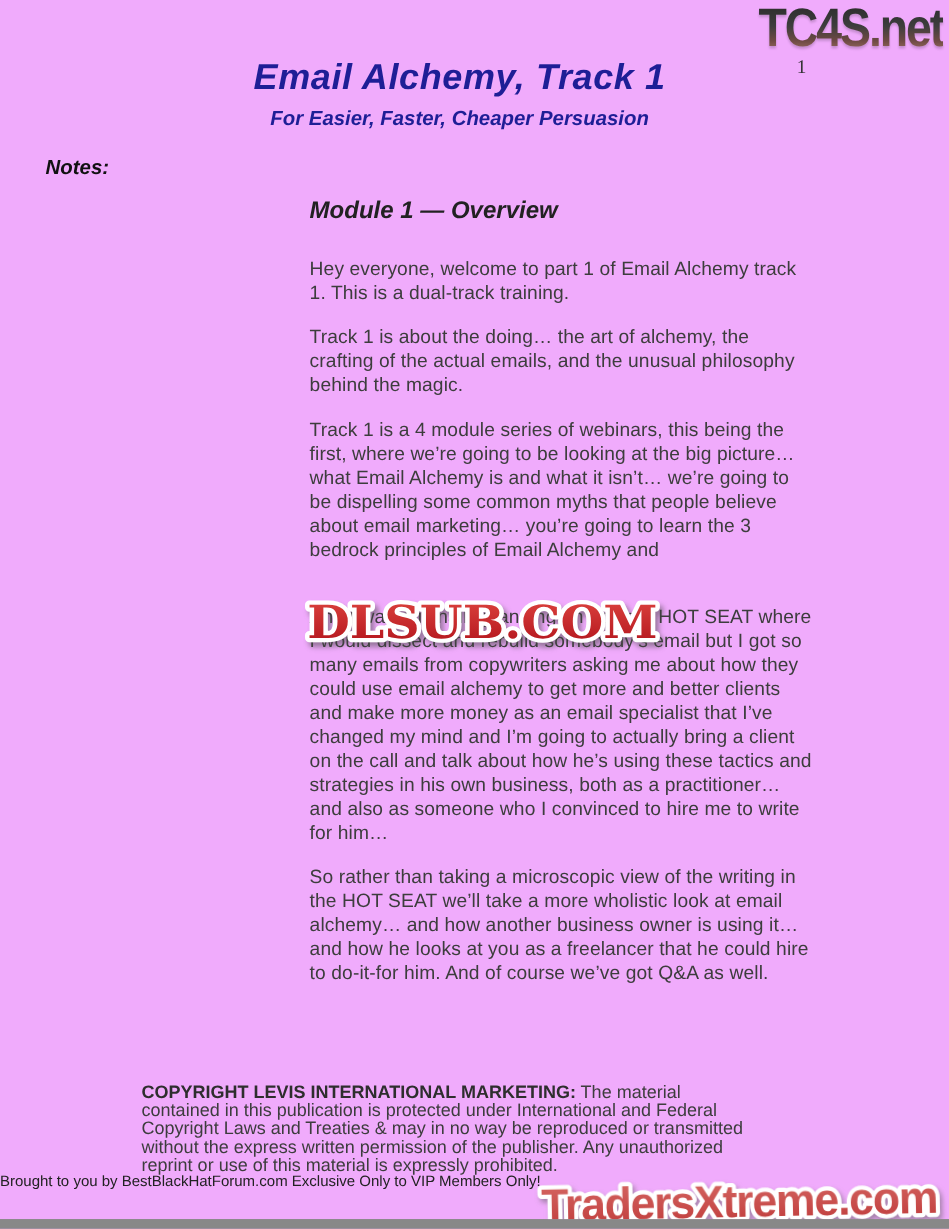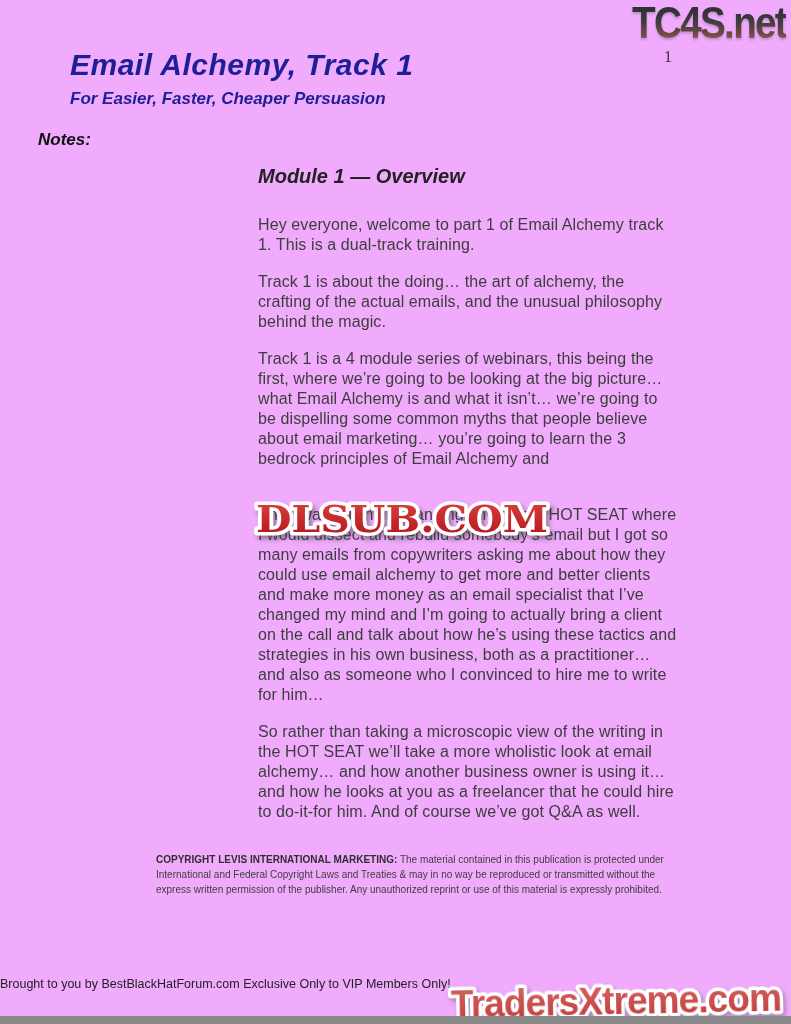--- a/index.html
+++ b/index.html
@@ -25,21 +25,21 @@
     white-space:nowrap;
   }
   .pagenum{
     position:absolute;top:48px;left:655px;width:26px;
     text-align:center;
     font-family:"Liberation Serif",serif;
     font-size:16px;color:#333;
   }
   .title-block{
     position:absolute;top:47px;left:70px;width:626px;
-    color:#1e1e96;
+    text-align:center;color:#1e1e96;
   }
   .doc-title{
     font-size:30px;line-height:35px;font-weight:700;font-style:italic;
     letter-spacing:0.5px;margin:0 0 5px 0;
   }
   .doc-subtitle{
     font-size:17px;line-height:23px;font-weight:700;font-style:italic;
     margin:0;
   }
   .notes{
@@ -72,22 +72,22 @@
     position:absolute;top:974px;left:444px;
     transform:rotate(-1.2deg);
     filter:drop-shadow(2px 3px 2px rgba(90,90,90,0.5));
   }
   .wm-traders text{
     font-family:"Liberation Sans",sans-serif;font-weight:700;font-size:38px;
     letter-spacing:-1px;
   }
   
   .copyright{
-    position:absolute;top:852px;left:118px;width:516px;
-    font-size:10px;line-height:15.2px;color:#3d3d3d;margin-left:38px;
+    position:absolute;top:903px;left:118px;width:516px;
+    font-size:15px;line-height:15.2px;color:#3d3d3d;
   }
   .copyright b{color:#2e2e2e;}
   .brought{
     position:absolute;top:977px;left:0;width:100%;
     text-align:left;font-size:12.5px;color:#222;
   }
 </style>
 </head>
 <body>
 

